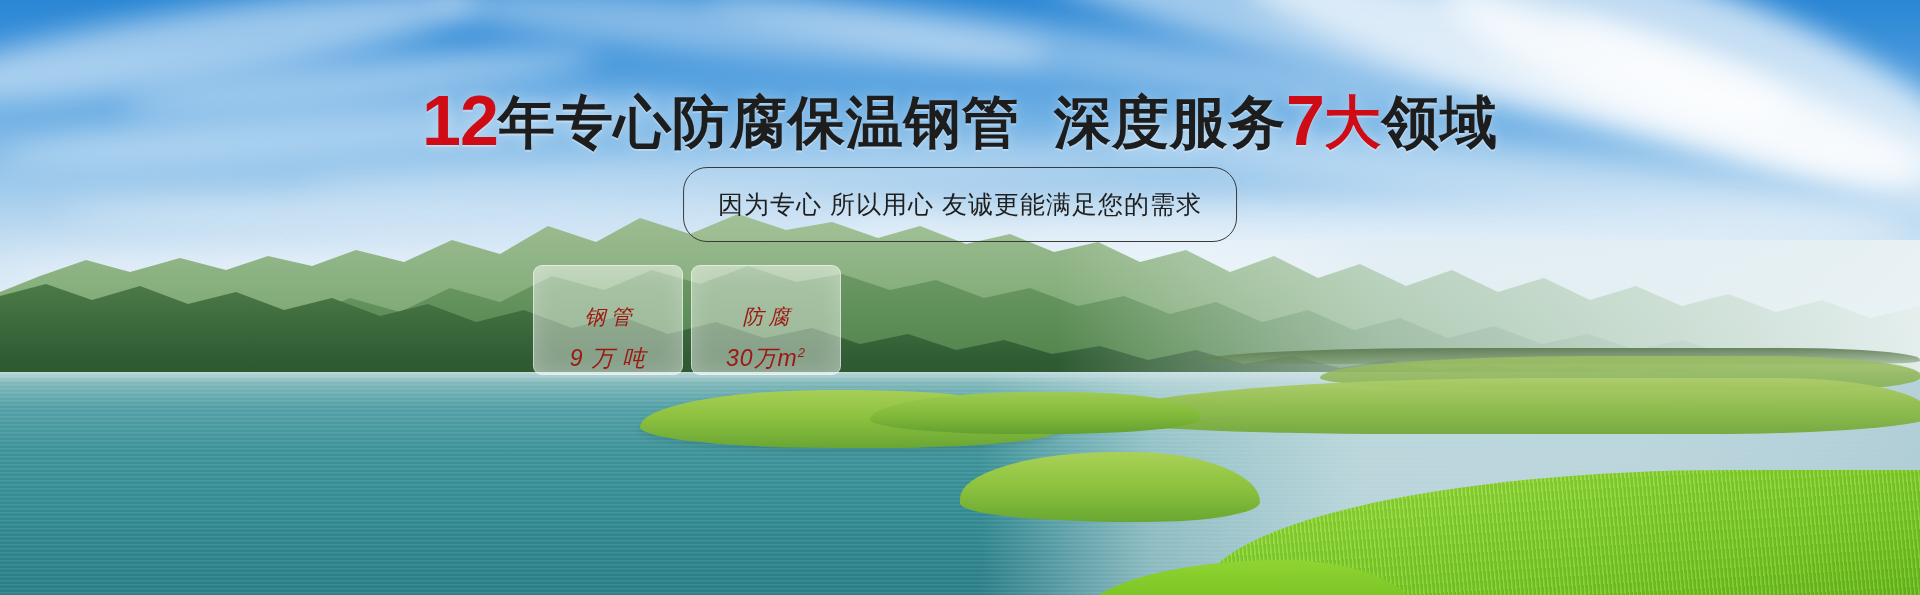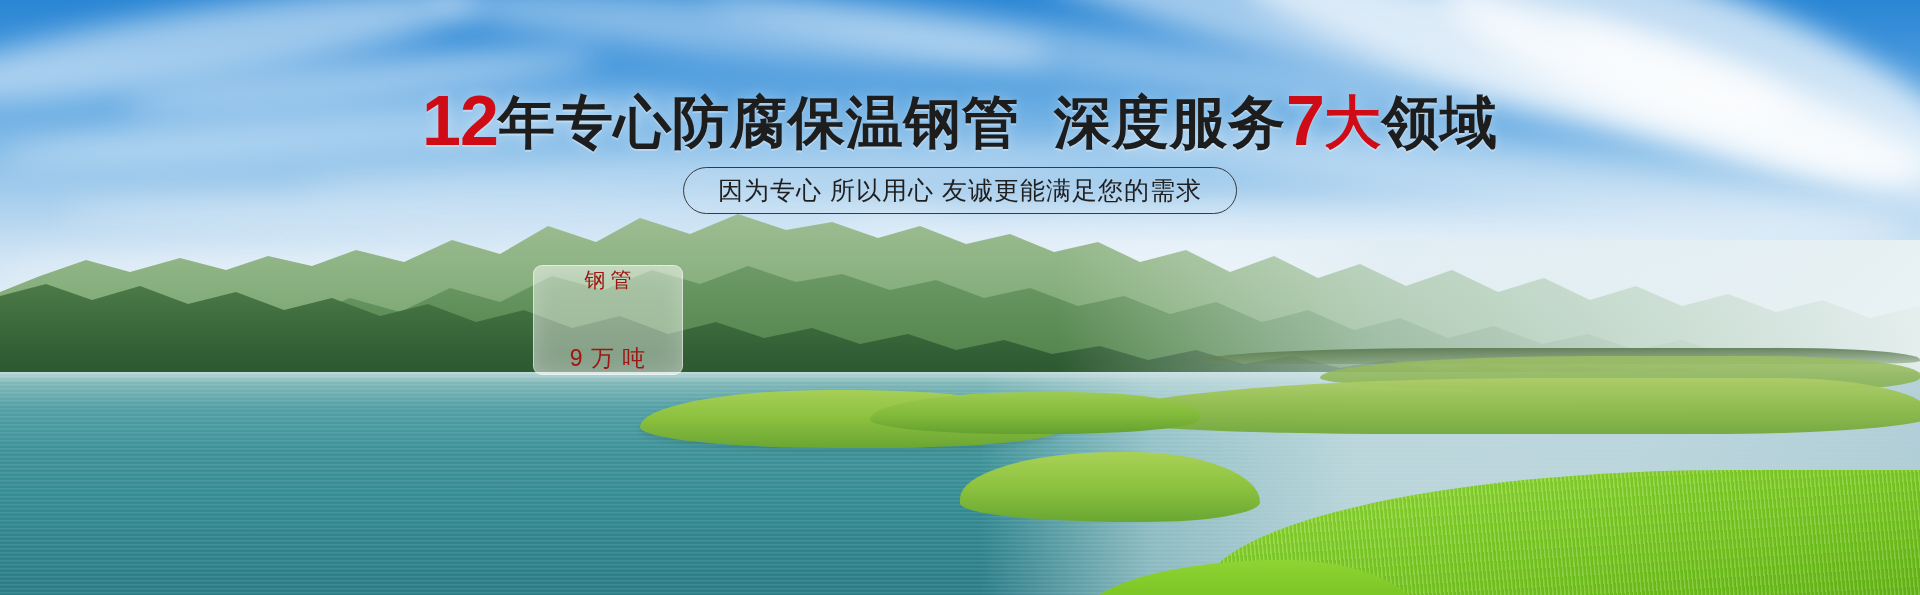--- a/index.html
+++ b/index.html
@@ -211,21 +211,21 @@
     display: inline-block;
     width: 34px;
   }
 
   .subpill {
     position: absolute;
     left: 50%;
     top: 167px;
     transform: translateX(-50%);
     height: 45px;
-    padding: 0 34px;
+    padding: 14px 34px;
     border: 1px solid #3a3a3a;
     border-radius: 24px;
     display: flex;
     align-items: center;
     justify-content: center;
     color: #1f1f1f;
     font-size: 25px;
     letter-spacing: 1px;
     white-space: nowrap;
     background: rgba(255,255,255,.06);
@@ -241,23 +241,24 @@
   }
   .card {
     width: 148px;
     height: 108px;
     border-radius: 9px;
     border: 1px solid rgba(255,255,255,.55);
     background: rgba(255,255,255,.42);
     display: flex;
     flex-direction: column;
     align-items: center;
-    justify-content: space-between;
+    justify-content: flex-end;
     gap: 12px;
     box-shadow: inset 0 0 24px rgba(255,255,255,.25);
+    font-style: italic;
   }
   .card .k {
     font-size: 21px;
     color: #9d1612;
     letter-spacing: 5px;
     text-indent: 5px;
     font-weight: 400;
   }
   .card .v {
     font-size: 23px;
@@ -368,17 +369,21 @@
     <span>因为专心 所以用心 友诚更能满足您的需求</span>
   </div>
 
   <div class="cards">
 
     <div class="card">
       <div class="k">钢管</div>
       <div class="v"><span>9 万 吨</span></div>
     </div>
 
+    <div class="card">
+      <div class="k">防腐</div>
+      <div class="v"><span>30万m</span><sup>2</sup></div>
+    </div>
 
 
   </div>
 
 </div>
 
 </body></html>

